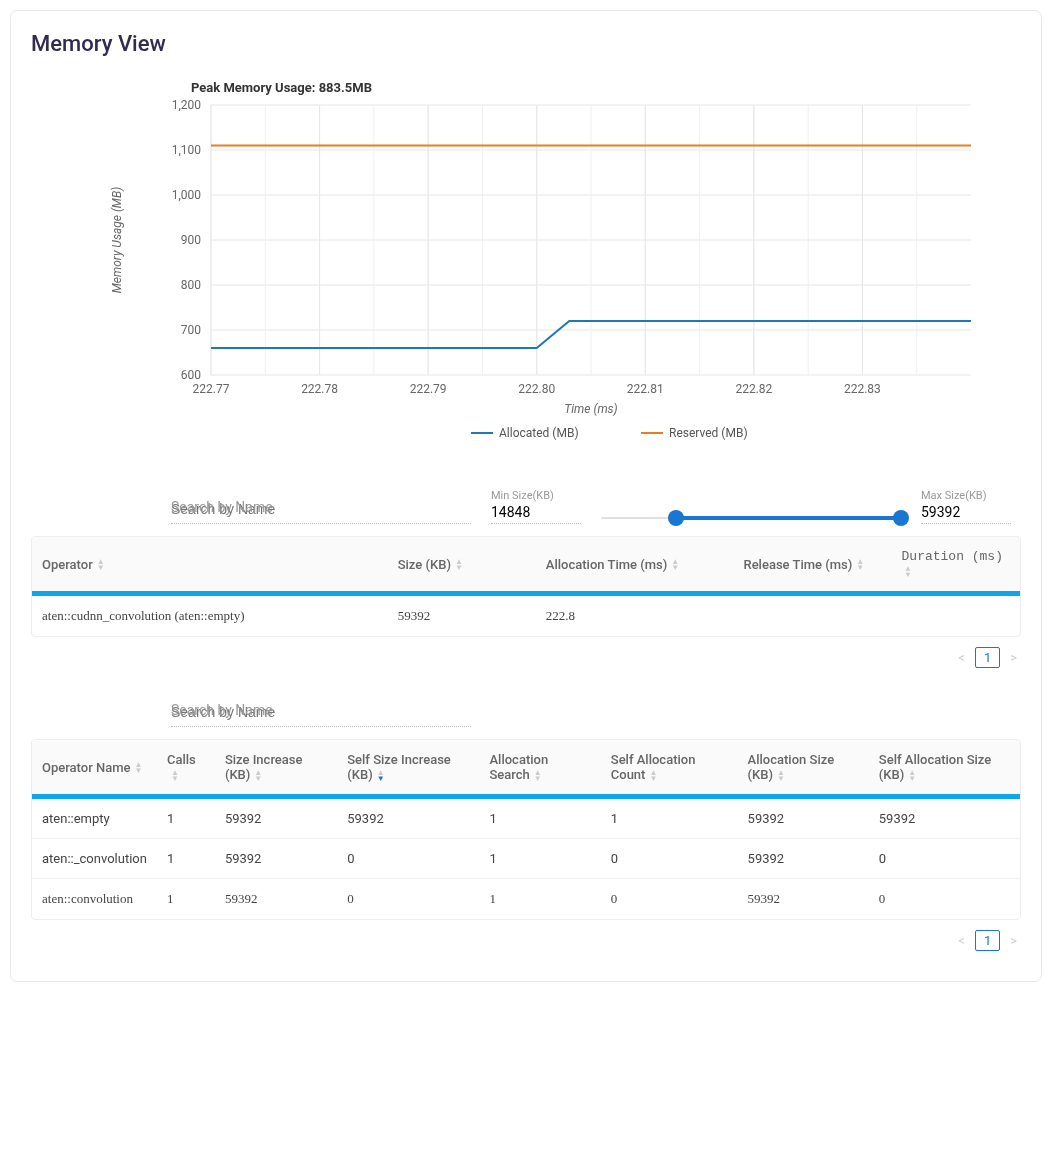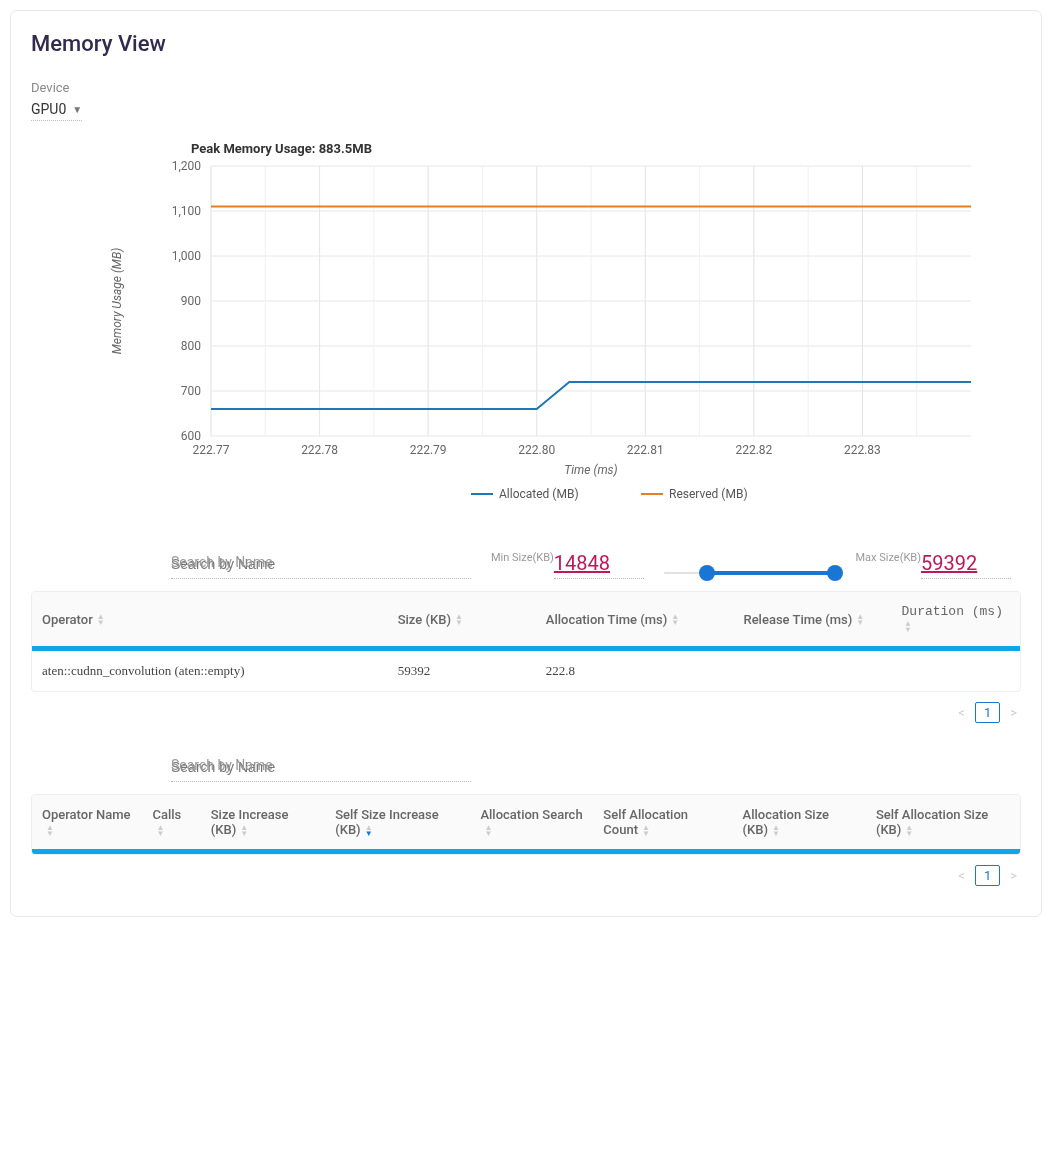--- a/index.html
+++ b/index.html
@@ -10,23 +10,23 @@
 .device-label { font-size: 13px; color: #8a8a8a; margin-bottom: 4px; }
 .device-select { display: inline-flex; align-items: center; font-size: 14px; color: #333; border-bottom: 1px dotted #bbb; padding-bottom: 3px; cursor: pointer; }
 .device-select .caret { margin-left: 6px; font-size: 10px; color: #777; }
 .chart-wrap { margin: 10px 0 30px 0; }
 .chart-title { font-size: 13px; font-weight: 700; color: #333; margin-left: 160px; }
 .chart-svg-holder { position: relative; }
 .filter-row { display: flex; align-items: flex-end; gap: 20px; padding: 0 10px 0 140px; margin-bottom: 12px; }
 .search-field { position: relative; width: 300px; }
 .search-field .lbl { position: absolute; font-size: 14px; color: #999; top: 4px; left: 0; pointer-events: none; }
 .search-field input { width: 100%; border: none; border-bottom: 1px dotted #bbb; padding: 6px 0; font-size: 14px; outline: none; background: transparent; }
-.sz-col { display: flex; flex-direction: row; }
+.sz-col { display: flex; flex-direction: column; }
 .sz-lbl { font-size: 11px; color: #999; margin-bottom: 2px; }
-.sz-val { font-size: 20px; color: #be185d; border-bottom: 1px dotted #bbb; padding-bottom: 3px; min-width: 90px; text-decoration: underline; }
+.sz-val { font-size: 14px; color: #000000; border-bottom: 1px dotted #bbb; padding-bottom: 3px; min-width: 90px; }
 .slider-col { flex: 1; display: flex; align-items: center; padding-bottom: 4px; }
 .slider-track { position: relative; height: 4px; width: 100%; }
 .slider-track .rail { position: absolute; left:0; right:0; top:1px; height:2px; background:#e1e1e1; border-radius:2px; }
 .slider-track .fill { position: absolute; top:0; height:4px; background:#1976d2; border-radius:2px; }
 .slider-track .handle { position:absolute; top:-6px; width:16px; height:16px; border-radius:50%; background:#1976d2; cursor:pointer; }
 .table-wrap { border: 1px solid #eee; border-radius: 4px; overflow: hidden; }
 table { width: 100%; border-collapse: collapse; font-size: 13px; }
 thead th { background: #fafafa; font-weight: 500; color: #666; text-align: left; padding: 12px 10px; border-bottom: 5px solid #0ea5e9; position: relative; }
 tbody td { padding: 12px 10px; border-bottom: 1px solid #f2f2f2; color: #444; }
 tbody tr:last-child td { border-bottom: none; font-family: Liberation Serif, serif; }
@@ -38,27 +38,20 @@
 .pager .pg-num { border:1px solid #1976d2; color:#1976d2; padding:2px 8px; border-radius:2px; }
 .spacer { height: 30px; }
 .search-block2 { padding-left: 140px; margin-bottom: 12px; }
 </style>
 </head>
 <body>
 
 <div class="card">
   <div class="title">Memory View</div>
 
-  <div class="device-block">
-    <div class="device-label">Device</div>
-    <div class="device-select">
-      <span>GPU0</span>
-      <span class="caret">▼</span>
-    </div>
-  </div>
 
   <div class="chart-wrap">
     <div class="chart-title">Peak Memory Usage: 883.5MB</div>
     <div class="chart-svg-holder">
       <svg id="chart-svg" width="960" height="360">
           <line x1="180" x2="940" y1="280" y2="280" stroke="#e6e6e6" stroke-width="1"></line>
           <text x="170" y="284" text-anchor="end" font-size="12" fill="#666">600</text>
           <line x1="180" x2="940" y1="235" y2="235" stroke="#e6e6e6" stroke-width="1"></line>
           <text x="170" y="239" text-anchor="end" font-size="12" fill="#666">700</text>
           <line x1="180" x2="940" y1="190" y2="190" stroke="#e6e6e6" stroke-width="1"></line>
@@ -218,20 +211,50 @@
                 <span>▲</span>
                 <span>▼</span>
               </span></th>
             <th><span>Self Allocation Size (KB)</span><span class="sort-arrows">
                 <span>▲</span>
                 <span>▼</span>
               </span></th>
           </tr>
         </thead>
       <tbody id="t2-body">
+          <tr>
+            <td>aten::empty</td>
+            <td>1</td>
+            <td>59392</td>
+            <td>59392</td>
+            <td>1</td>
+            <td>1</td>
+            <td>59392</td>
+            <td>59392</td>
+          </tr>
+          <tr>
+            <td>aten::_convolution</td>
+            <td>1</td>
+            <td>59392</td>
+            <td>0</td>
+            <td>1</td>
+            <td>0</td>
+            <td>59392</td>
+            <td>0</td>
+          </tr>
+          <tr>
+            <td>aten::convolution</td>
+            <td>1</td>
+            <td>59392</td>
+            <td>0</td>
+            <td>1</td>
+            <td>0</td>
+            <td>59392</td>
+            <td>0</td>
+          </tr>
         </tbody>
     </table>
   </div>
   <div class="pager">
     <span class="pg-btn">&lt;</span>
     <span class="pg-num">1</span>
     <span class="pg-btn">&gt;</span>
   </div>
 </div>
 

